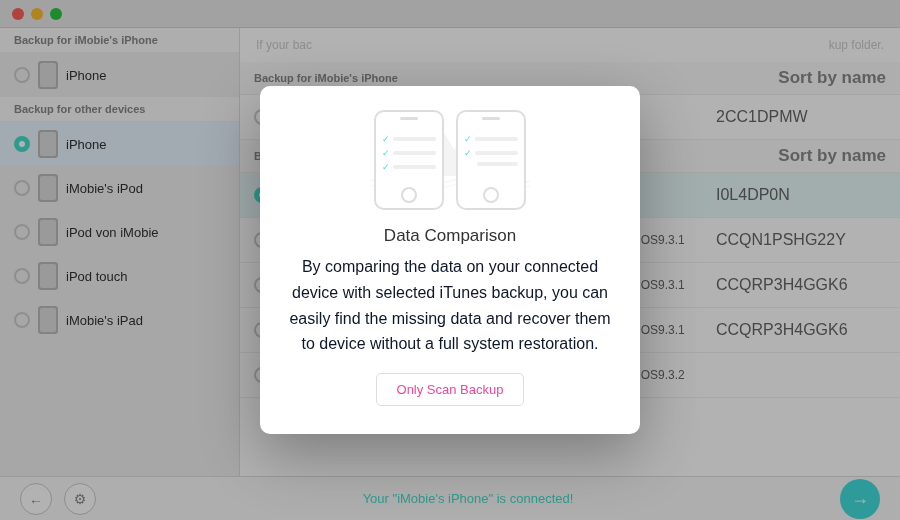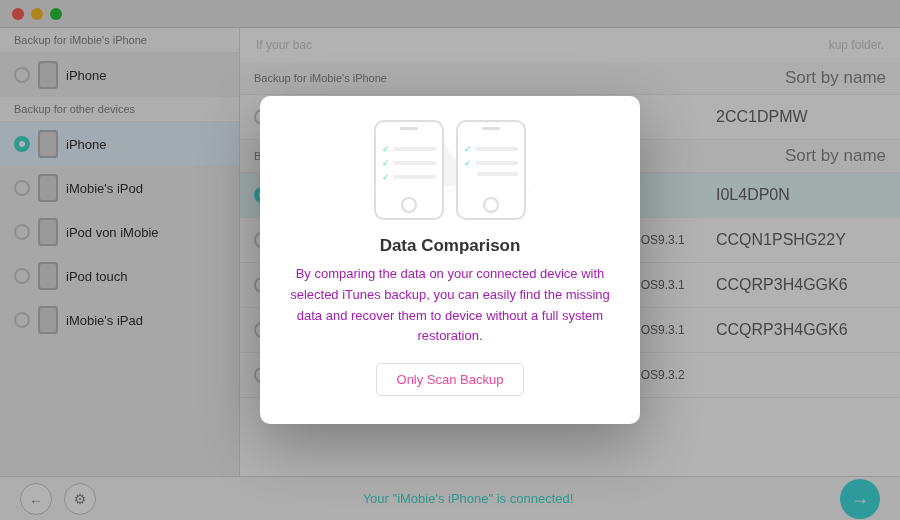--- a/index.html
+++ b/index.html
@@ -118,20 +118,21 @@
     }
     .table-section-header {
       display: flex;
       align-items: center;
       justify-content: space-between;
       padding: 6px 14px;
       background: #f9f9f9;
       border-bottom: 1px solid #eee;
       font-size: 11px;
       color: #888;
+      font-weight: bold;
     }
     .sort-by {
       font-size: 17px;
       color: #888;
       cursor: pointer;
     }
 
     .table-row {
       display: flex;
       align-items: center;
@@ -241,28 +242,28 @@
 
     .modal-illustration {
       display: flex;
       justify-content: center;
       gap: 12px;
       margin-bottom: 16px;
     }
 
     .modal-title {
       font-size: 17px;
-      font-weight: 700;
+      font-weight: 400;
       color: #333;
       margin-bottom: 8px;
     }
 
     .modal-desc {
-      font-size: 13px;
-      color: #a21caf;
+      font-size: 16px;
+      color: #0f172a;
       line-height: 1.6;
       margin-bottom: 16px;
     }
 
     .modal-buttons {
       display: flex;
       gap: 10px;
       justify-content: center;
     }
 

